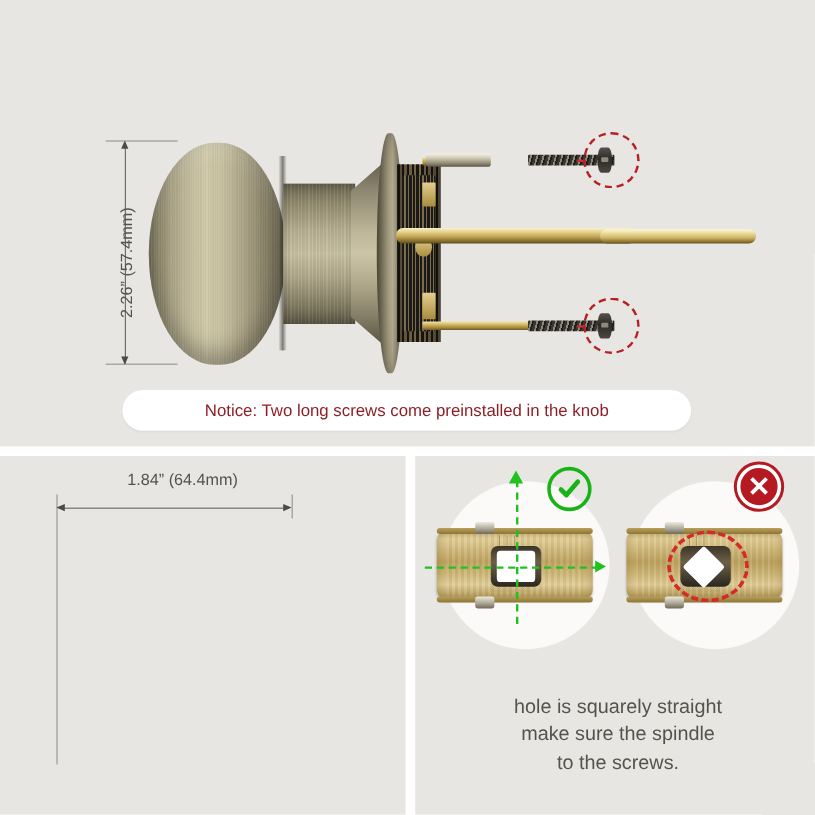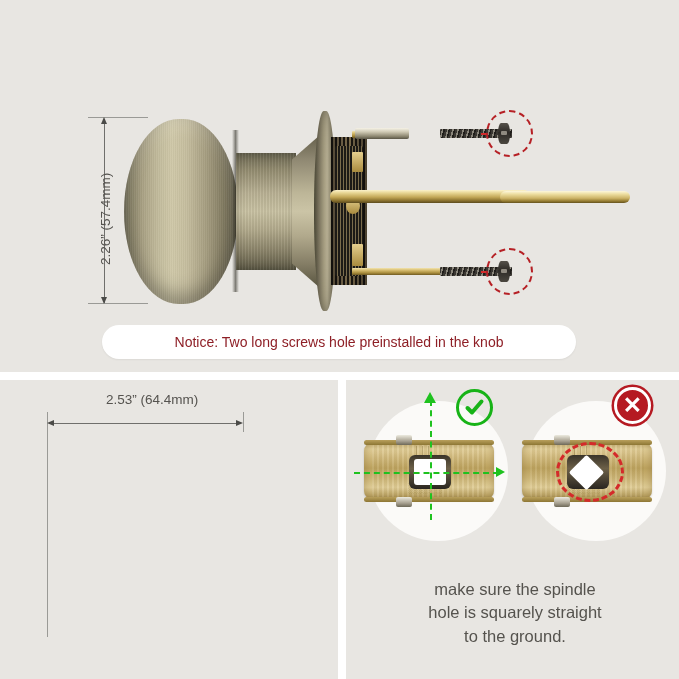--- a/index.html
+++ b/index.html
@@ -273,27 +273,27 @@
     <div class="spindle" style="left:330px; top:190px; width:200px;"></div>
     <div class="spindle-2" style="left:500px; top:191px; width:130px;"></div>
 
     <div class="screw-shank" style="left:352px; top:268px; width:100px;"></div>
     <div class="screw-thread" style="left:440px; top:267px; width:72px;"></div>
     <div class="screw-head" style="left:498px; top:261px;"></div>
     <div class="red-tick" style="left:481px; top:271px;"></div>
     <div class="red-dash-circle" style="left:486px; top:248px; width:47px; height:47px;"></div>
 
     <div id="notice">
-      <span class="txt">Notice: Two long screws hole preinstalled in the knob</span>
+      <span class="txt">Notice: Two long screws come preinstalled in the knob</span>
     </div>
   </div>
 
   <div class="panel" id="panel-bl">
 
-    <div class="dim-label" style="left:106px; top:12px;">2.53” (64.4mm)</div>
+    <div class="dim-label" style="left:106px; top:12px;">1.84” (64.4mm)</div>
     <div class="ext-line" style="left:47px; top:32px; width:1px; height:225px;"></div>
     <div class="ext-line" style="left:243px; top:32px; width:1px; height:20px;"></div>
     <div class="dim-line dim-h" style="left:49px; top:43px; width:192px;"></div>
     <div class="arrow arrow-left" style="left:47px; top:40px;"></div>
     <div class="arrow arrow-right" style="left:236px; top:40px;"></div>
 
     <div class="knob-wrap">
       
       
       
@@ -341,18 +341,18 @@
     <div class="emboss" style="left:220px; top:103px;">░░░░░</div>
     <div class="latch-hole-ring" style="left:221px; top:75px; width:42px; height:34px;"></div>
     <div class="latch-hole rot" style="left:228px; top:80px; width:25px; height:25px;"></div>
     <div class="red-ring-dashed" style="left:210px; top:62px; width:68px; height:60px;"></div>
     <div class="badge-no" style="left:268px; top:7px;">
       <span class="xg">✕</span>
     </div>
   </div>
 
   <div id="br-caption">
+    <div>hole is squarely straight</div>
     <div>make sure the spindle</div>
-    <div>hole is squarely straight</div>
-    <div>to the ground.</div>
+    <div>to the screws.</div>
   </div>
 
 </div>
 
 </body></html>

